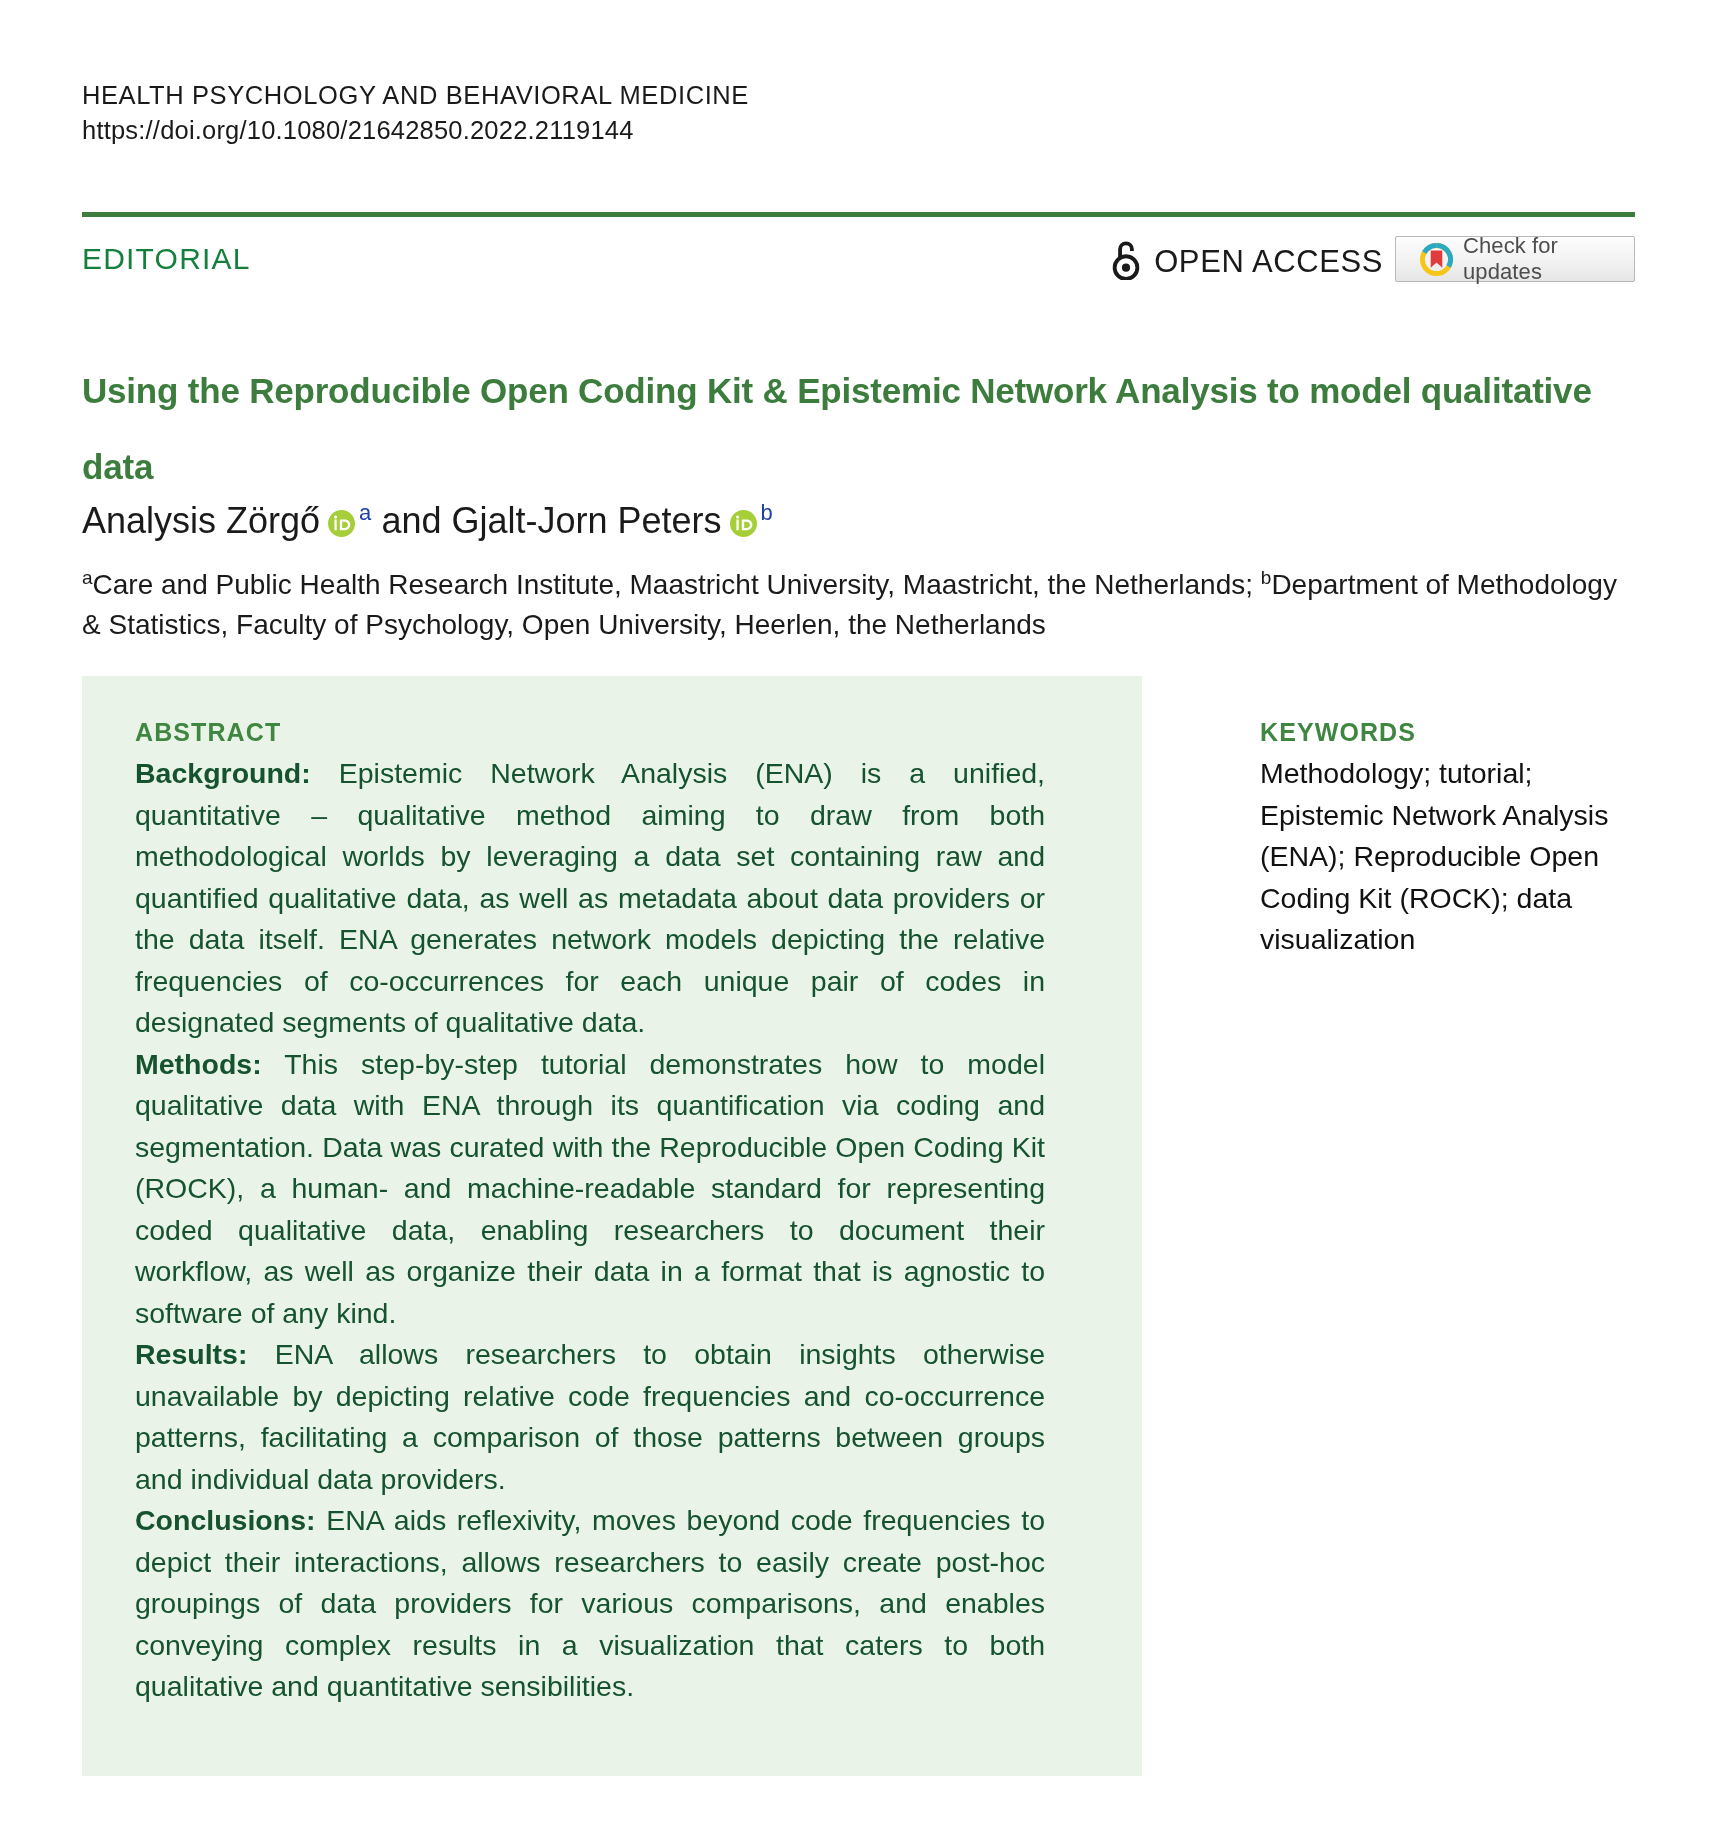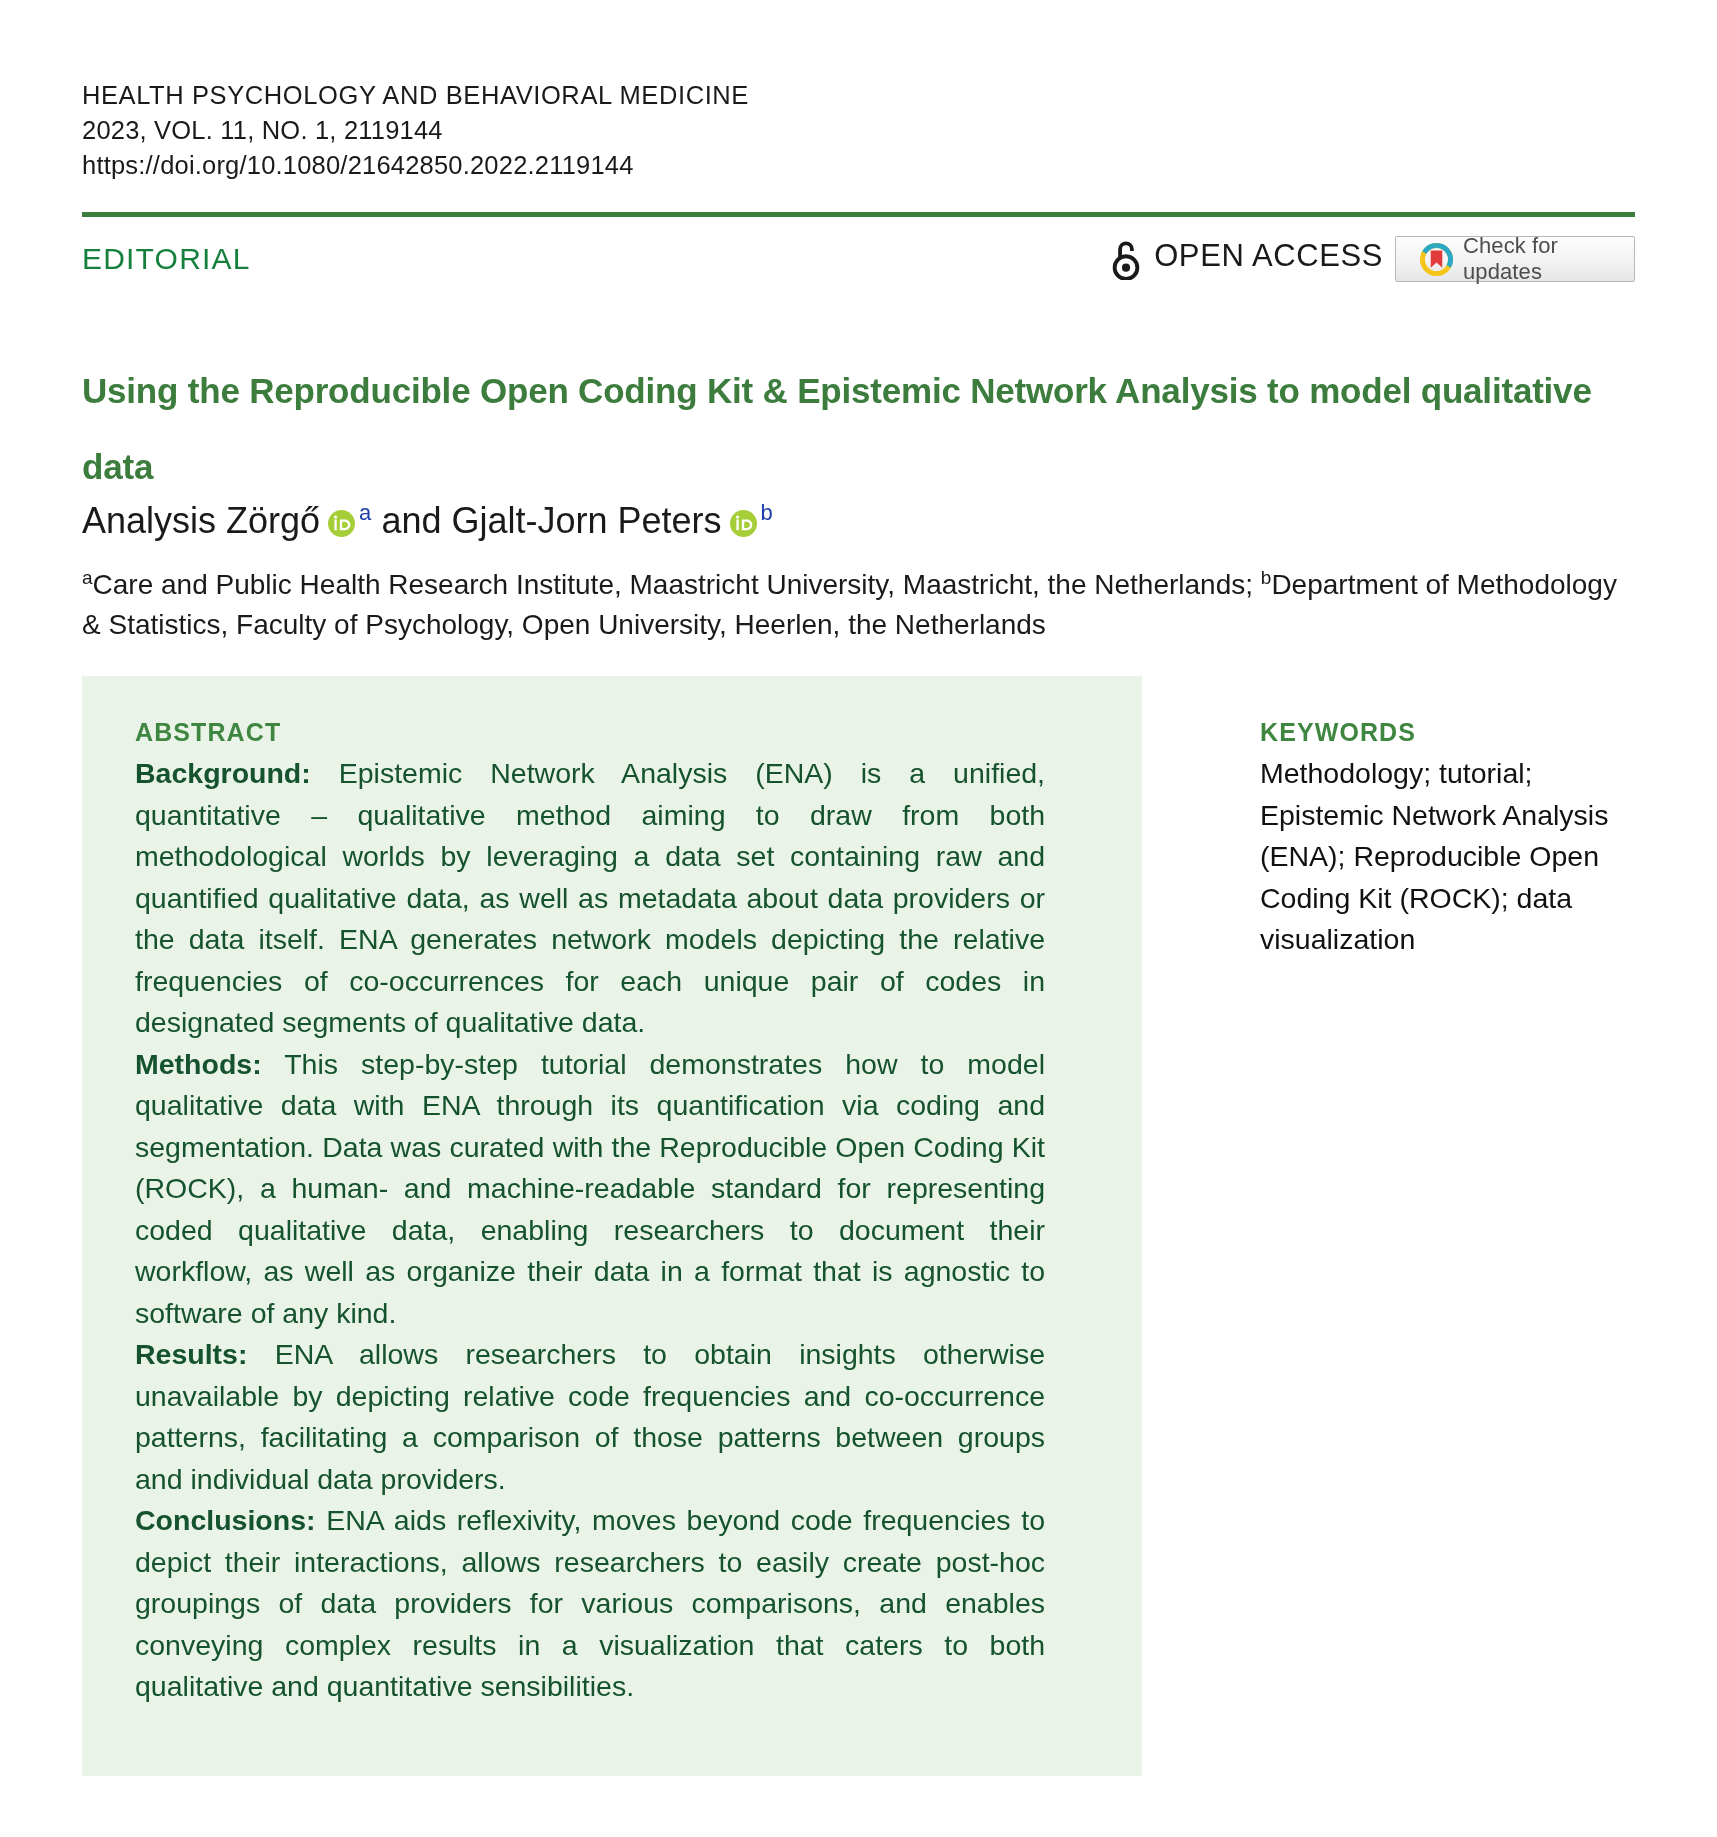--- a/index.html
+++ b/index.html
@@ -102,21 +102,21 @@
     top: 4px;
     font-size: 30px;
     letter-spacing: 1.2px;
     color: #15803d;
   }
   .oa-group {
     position: absolute;
     right: 252px;
     top: 0;
     display: flex;
-    align-items: flex-start;
+    align-items: flex-end;
     gap: 13px;
   }
   .oa-icon {
     width: 30px;
     height: 42px;
     display: block;
   }
   .oa-label {
     font-size: 31px;
     letter-spacing: 0.6px;
@@ -253,21 +253,20 @@
   }
 </style>
 </head>
 <body>
 
 <div class="page">
 
   <div class="masthead">
     <div class="journal-block">
       <div class="journal-title">HEALTH PSYCHOLOGY AND BEHAVIORAL MEDICINE</div>
-      <div class="journal-issue">2023, VOL. 11, NO. 1, 2119144</div>
       <div class="journal-doi">https://doi.org/10.1080/21642850.2022.2119144</div>
     </div>
 
   </div>
 
   <div class="green-rule"></div>
 
   <div class="typerow">
     <div class="article-type">EDITORIAL</div>
 

